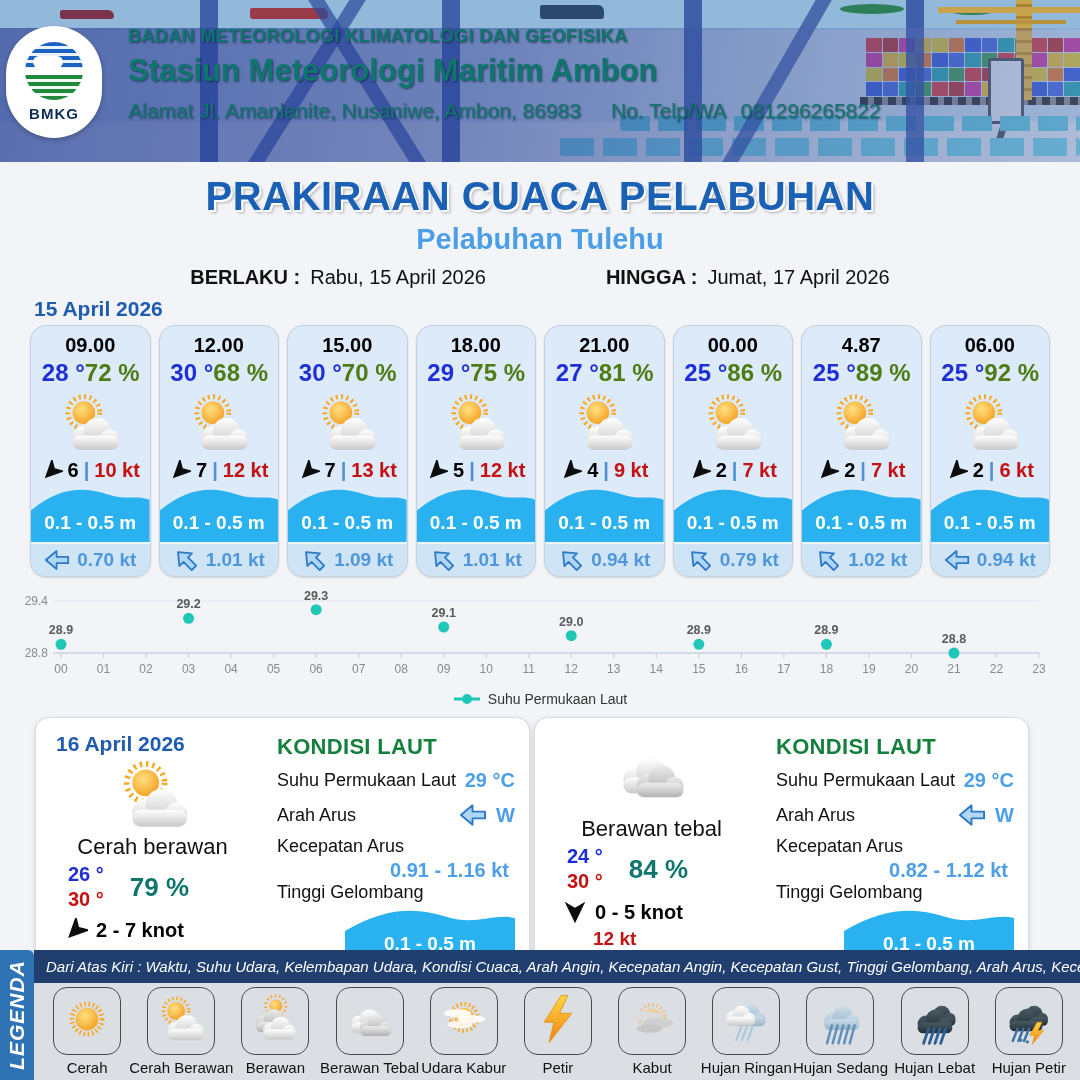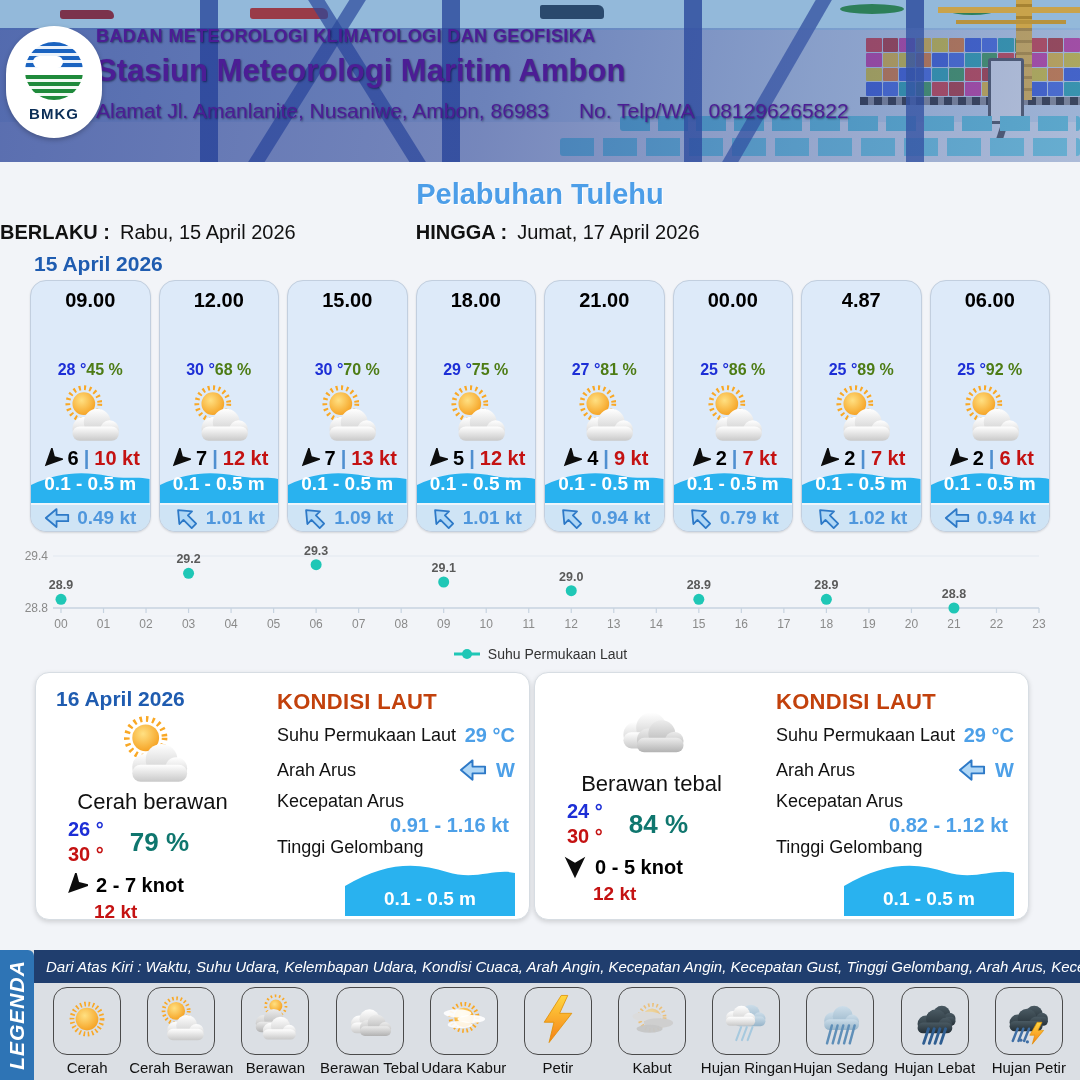--- a/index.html
+++ b/index.html
@@ -40,39 +40,39 @@
   .hero-tint{position:absolute;left:0;top:28px;width:100%;height:134px;
     background:linear-gradient(100deg,rgba(36,62,152,.70) 0%,rgba(36,62,152,.55) 45%,rgba(58,88,168,.42) 75%,rgba(88,118,188,.34) 100%);}
   .logo-pill{position:absolute;left:6px;top:26px;width:96px;height:112px;background:#fff;border-radius:50px;
     box-shadow:0 2px 5px rgba(0,0,0,.25);display:flex;flex-direction:column;align-items:center;justify-content:center;z-index:5;}
   .globe{width:58px;height:58px;border-radius:50%;overflow:hidden;position:relative;background:#fff;}
   .globe .gt{height:26px;background:repeating-linear-gradient(180deg,#1a63c0 0 4px,#eaf2fb 4px 7px);}
   .globe .gm{height:7px;background:#fff;}
   .globe .gb{height:25px;background:repeating-linear-gradient(180deg,#1f8a3b 0 4px,#f2faf4 4px 7px);}
   .globe .gc{position:absolute;left:8px;top:14px;width:30px;height:12px;background:#fff;border-radius:8px;}
   .logo-text{margin-top:5px;font-size:15px;font-weight:bold;letter-spacing:1px;color:#0b2e57;}
-  .hero-text{position:absolute;left:96px;top:26px;z-index:4;color:#4c1d95;}
+  .hero-text{position:absolute;left:128px;top:26px;z-index:4;color:#0f766e;}
   .agency{font-size:18px;font-weight:bold;letter-spacing:.4px;text-shadow:1px 1px 2px rgba(0,0,30,.5);}
   .station{font-size:31px;font-weight:bold;margin-top:6px;text-shadow:1px 1px 2px rgba(0,0,30,.5);}
   .address{font-size:21px;margin-top:10px;text-shadow:1px 1px 2px rgba(0,0,30,.5);}
   .address .phl{margin-left:30px;} .address .phn{margin-left:14px;}
   
   .titleblock{text-align:center;padding-top:12px;}
   .h1{font-size:40px;font-weight:bold;color:#1a60b4;letter-spacing:.5px;
       text-shadow:2px 2px 0 #fff,3px 3px 3px rgba(0,0,0,.28);}
   .h2{font-size:29px;font-weight:bold;color:#4d9ee8;margin-top:4px;text-shadow:1px 1px 0 #fff;}
-  .validity{margin-top:10px;font-size:20px;color:#111;display:flex;gap:120px;}
+  .validity{margin-top:10px;font-size:20px;color:#111;display:flex;justify-content:center;gap:120px;}
   .validity b{font-weight:bold;margin-right:10px;}
   
   .date-label{margin:8px 0 4px 34px;font-size:21px;font-weight:bold;color:#1f5cb0;}
   .hour-row{display:flex;gap:8px;margin:0 30px;}
   .hcard{width:120px;height:250px;background:#ddeaf9;border:1px solid #c2cfdf;border-radius:16px;
     overflow:hidden;display:flex;flex-direction:column;box-shadow:0 1px 2px rgba(0,0,0,.12);}
   .h-time{text-align:center;font-size:20px;font-weight:bold;color:#000;margin-top:8px;}
-  .h-th{display:flex;justify-content:center;padding:2px 10px 0 10px;font-size:16px;font-weight:bold;margin-top:47px;}
+  .h-th{display:flex;justify-content:flex-end;padding:2px 10px 0 10px;font-size:24px;font-weight:bold;}
   .h-th .t{color:#1d2fd6;} .h-th .h{color:#4d7c15;}
   .h-icon{height:78px;display:flex;align-items:center;justify-content:center;margin-top:2px;}
   .h-icon svg{width:76px;height:66px;}
   .h-wind{display:flex;align-items:center;justify-content:center;gap:5px;font-size:20px;font-weight:bold;height:30px;}
   .h-wind .dart svg{width:22px;height:22px;display:block;}
   .h-wind .sep{color:#4f8fd0;} .h-wind .gust{color:#c41212;}
   .h-wave{position:relative;height:66px;margin-top:auto;}
   .h-wave svg{position:absolute;left:0;top:0;width:100%;height:100%;}
   .wave-val{position:absolute;left:0;right:0;bottom:8px;text-align:center;color:#fff;font-size:19px;font-weight:bold;}
   .h-current{height:36px;background:#cfe4f5;border-top:2px solid #eef5fb;
@@ -95,21 +95,21 @@
   .d-icon svg{width:92px;height:78px;}
   .d-cond{font-size:22px;color:#111;text-align:center;}
   .d-temps{display:flex;align-items:center;margin-left:18px;margin-top:2px;}
   .d-tt{display:flex;flex-direction:column;font-size:20px;font-weight:bold;line-height:1.25;}
   .d-min{color:#1d2fd6;} .d-max{color:#c41212;}
   .d-hum{color:#0f766e;font-size:26px;font-weight:bold;margin-left:26px;}
   .d-wind{display:flex;align-items:center;gap:8px;margin:6px 0 0 14px;font-size:20px;font-weight:bold;}
   .d-wind svg{width:24px;height:24px;display:block;}
   .d-gust{color:#c41212;font-size:19px;font-weight:bold;margin:4px 0 0 44px;}
   .dright{flex:1;padding-left:22px;padding-top:6px;}
-  .sea-h{font-size:22px;font-weight:bold;color:#c2410c;letter-spacing:.3px;}
+  .sea-h{font-size:22px;font-weight:bold;color:#15803d;letter-spacing:.3px;}
   .sea-row{display:flex;justify-content:space-between;align-items:center;margin-top:9px;font-size:18px;color:#111;}
   .sea-val{color:#4da0e8;font-size:20px;font-weight:bold;}
   .sea-dir{display:flex;align-items:center;gap:9px;}
   .sea-dir svg{width:28px;height:28px;display:block;}
   .sea-speed{text-align:right;color:#4da0e8;font-size:20px;font-weight:bold;margin-top:2px;padding-right:6px;}
   .sea-waverow{display:flex;justify-content:flex-end;margin-top:2px;}
   .bigwave{position:relative;width:170px;height:56px;}
   .bigwave svg{position:absolute;inset:0;width:100%;height:100%;}
   .bigwave span{position:absolute;left:0;right:0;bottom:6px;text-align:center;color:#fff;font-size:19px;font-weight:bold;}
   
@@ -254,34 +254,35 @@
   <div class="hero-text">
     <div class="agency">BADAN METEOROLOGI KLIMATOLOGI DAN GEOFISIKA</div>
     <div class="station">Stasiun Meteorologi Maritim Ambon</div>
     <div class="address">
       <span>Alamat Jl. Amanlanite, Nusaniwe, Ambon, 86983</span><span class="phl">No. Telp/WA</span><span class="phn">081296265822</span>
     </div>
   </div>
 </header>
 
 <section class="titleblock">
+  <div class="h1">PRAKIRAAN CUACA PELABUHAN</div>
   <div class="h2">Pelabuhan Tulehu</div>
   <div class="validity">
     <div><b>BERLAKU :</b><span>Rabu, 15 April 2026</span></div>
     <div><b>HINGGA :</b><span>Jumat, 17 April 2026</span></div>
   </div>
 </section>
 
 <div class="date-label">15 April 2026</div>
 <div class="hour-row" id="hour-row">
   <div class="hcard">
     <div class="h-time">09.00</div>
     <div class="h-th">
       <span class="t">28 °</span>
-      <span class="h">45 %</span>
+      <span class="h">72 %</span>
     </div>
     <div class="h-icon">
         <svg viewBox="0 0 64 64">
           <circle cx="26" cy="22" r="11" fill="url(#sg)"></circle>
           <circle cx="26" cy="22" r="15.5" fill="none" stroke="#f9a825" stroke-width="4.62" stroke-dasharray="2 3.2"></circle>
           <g transform="translate(6,10)" fill="url(#cg)">
             <circle cx="20" cy="36" r="11"></circle>
             <circle cx="33" cy="30" r="13"></circle>
             <circle cx="45" cy="37" r="9"></circle>
             <rect x="9" y="34" width="45" height="14" rx="7"></rect>
@@ -307,21 +308,21 @@
       <span class="wave-val">0.1 - 0.5 m</span>
     </div>
     <div class="h-current">
       <span class="blockarrow">
           <svg viewBox="0 0 29 28">
             <g transform="rotate(0 14.5 14)">
               <path d="M27 10.5 H14 V4 L2 14 L14 24 V17.5 H27 Z" fill="#b0d7f6" stroke="#2d79c7" stroke-width="2" stroke-linejoin="round"></path>
             </g>
           </svg>
         </span>
-      <span class="cur">0.49 kt</span>
+      <span class="cur">0.70 kt</span>
     </div>
   </div>
 
   <div class="hcard">
     <div class="h-time">12.00</div>
     <div class="h-th">
       <span class="t">30 °</span>
       <span class="h">68 %</span>
     </div>
     <div class="h-icon">

